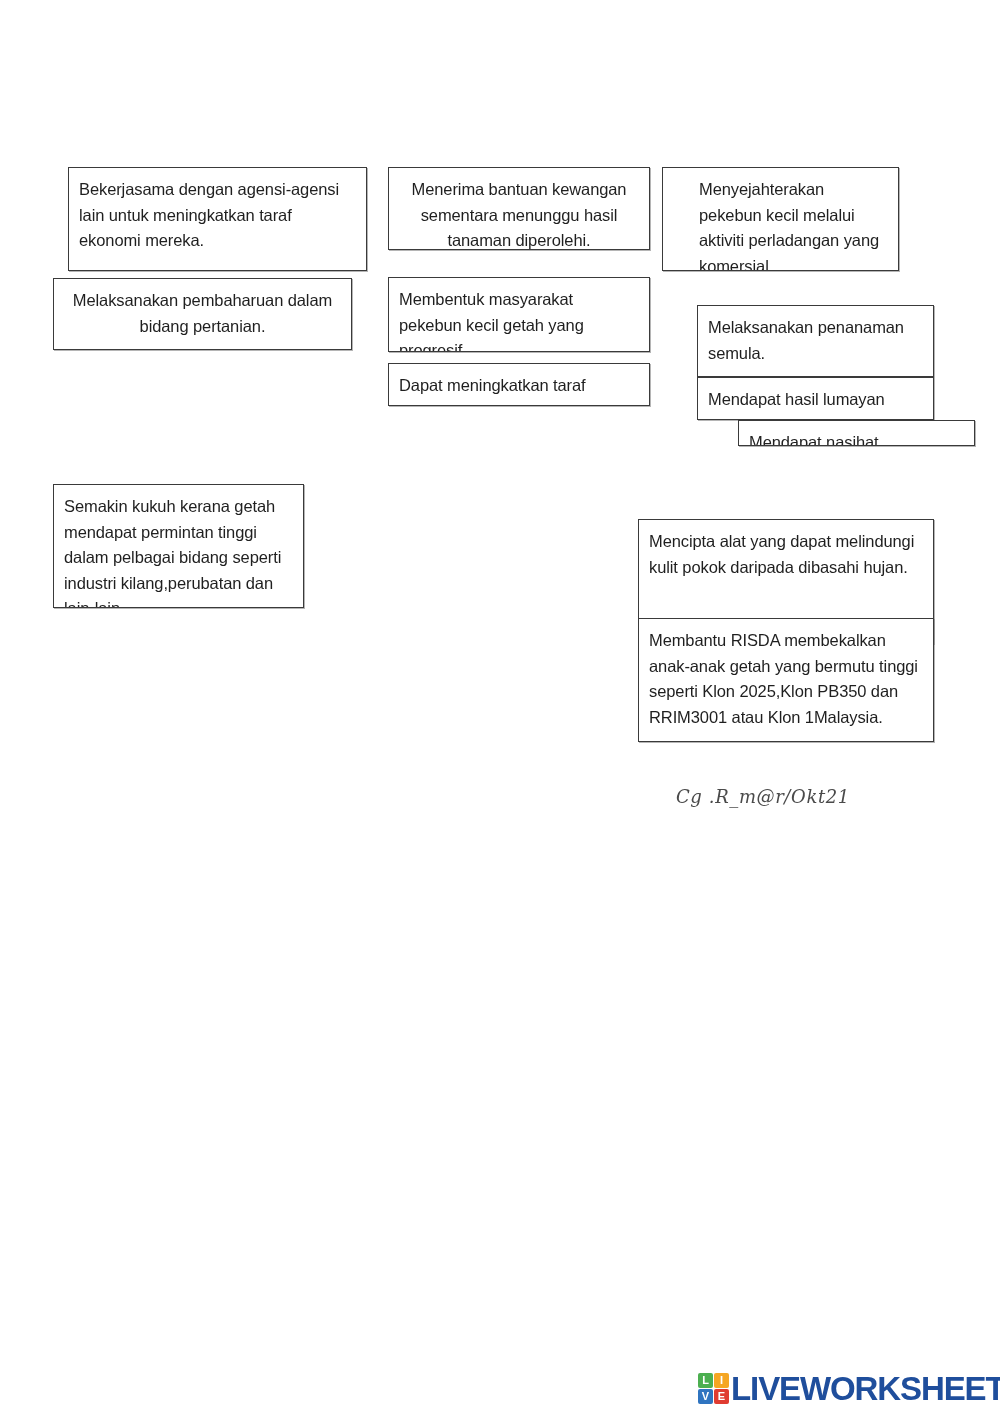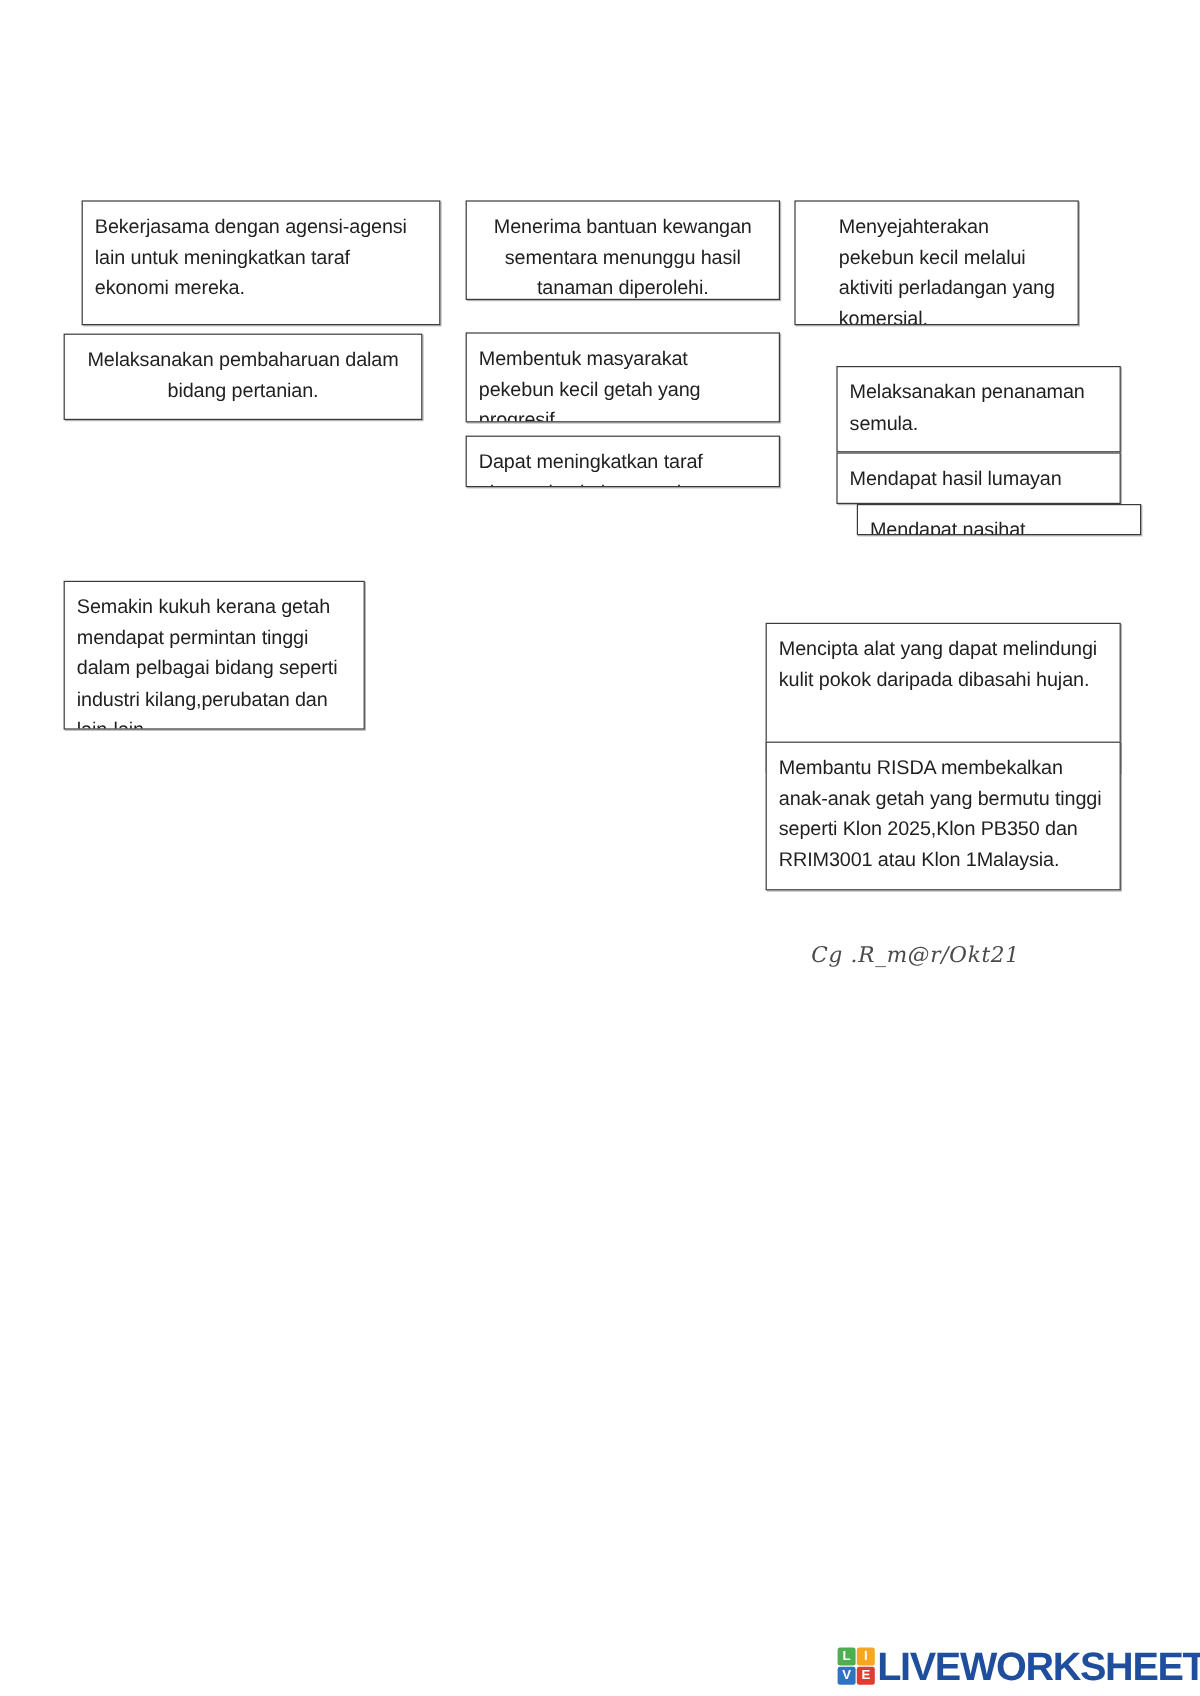--- a/index.html
+++ b/index.html
@@ -82,21 +82,21 @@
 
   <div id="boxes-layer">
       <div class="box" style="left: 68px; top: 167px; width: 299px; height: 104px;">Bekerjasama dengan agensi-agensi lain untuk meningkatkan taraf ekonomi mereka.</div>
       <div class="box" style="left: 53px; top: 278px; width: 299px; height: 72px; text-align: center;">Melaksanakan pembaharuan dalam bidang pertanian.</div>
       <div class="box" style="left: 388px; top: 167px; width: 262px; height: 83px; text-align: center;">Menerima bantuan kewangan sementara menunggu hasil tanaman diperolehi.</div>
       <div class="box" style="left: 388px; top: 277px; width: 262px; height: 75px;">Membentuk masyarakat pekebun kecil getah yang progresif.</div>
       <div class="box" style="left: 388px; top: 363px; width: 262px; height: 43px;">Dapat meningkatkan taraf ekonomi pekebun getah.</div>
       <div class="box" style="left: 662px; top: 167px; width: 237px; height: 104px; padding-left: 36px;">Menyejahterakan pekebun kecil melalui aktiviti perladangan yang komersial.</div>
       <div class="box" style="left: 697px; top: 278px; width: 237px; height: 72px; margin-top: 27px;">Melaksanakan penanaman semula.</div>
       <div class="box" style="left: 697px; top: 363px; width: 237px; height: 43px; margin-top: 14px;">Mendapat hasil lumayan</div>
-      <div class="box" style="left: 714px; top: 420px; width: 237px; height: 26px;">Mendapat nasihat.</div>
+      <div class="box" style="left: 738px; top: 420px; width: 237px; height: 26px;">Mendapat nasihat.</div>
       <div class="box" style="left: 53px; top: 484px; width: 251px; height: 124px;">Semakin kukuh kerana getah mendapat permintan tinggi dalam pelbagai bidang seperti industri kilang,perubatan dan lain-lain.</div>
       <div class="box" style="left: 638px; top: 483px; width: 296px; height: 125px; margin-top: 36px;">Mencipta alat yang dapat melindungi kulit pokok daripada dibasahi hujan.</div>
       <div class="box" style="left: 638px; top: 618px; width: 296px; height: 124px;">Membantu RISDA membekalkan anak-anak getah yang bermutu tinggi seperti Klon 2025,Klon PB350 dan RRIM3001 atau Klon 1Malaysia.</div>
     </div>
 
   <div class="signature" style="left: 676px; top: 786px;">Cg .R_m@r/Okt21</div>
 
   <div id="lw-logo" style="left: 698px; top: 1372px;">
     <div id="lw-mark">
         <span style="background: rgb(76, 175, 80);">L</span>

